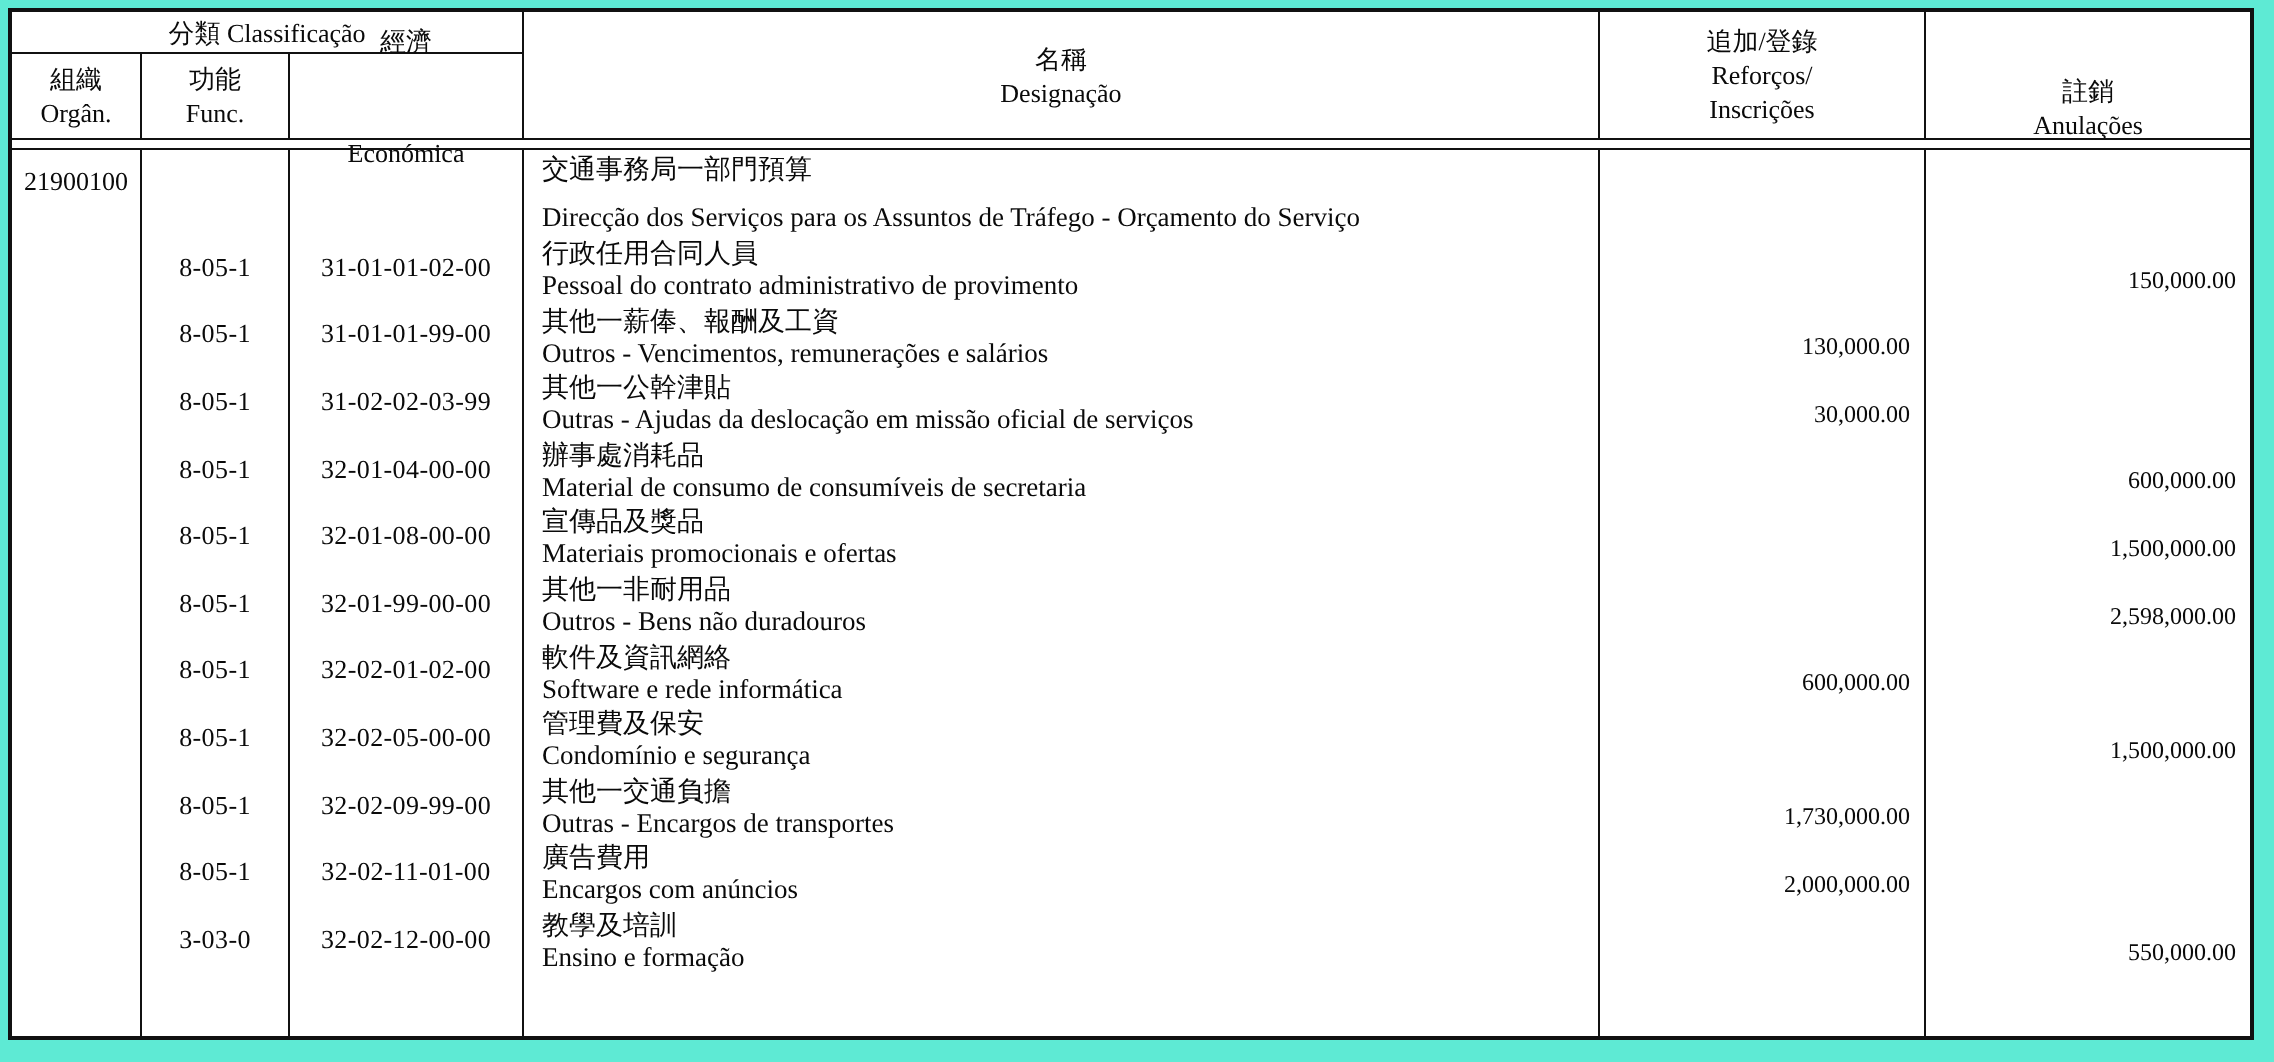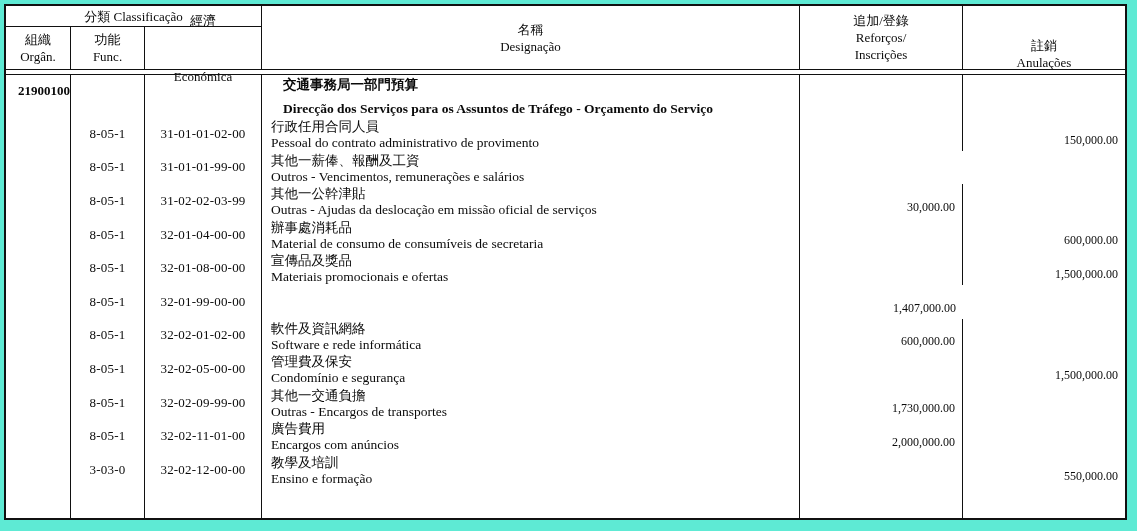--- a/index.html
+++ b/index.html
@@ -104,21 +104,21 @@
   }
   .c-name .zh { font-size: 13.5px; line-height: 17px; }
   .c-name .pt { font-size: 13.5px; line-height: 16px; }
   .c-amt {
     display: flex;
     align-items: flex-end;
     justify-content: flex-end;
     padding: 0 7px 3px 0;
     font-size: 12px;
   }
-  .bold { font-weight: bold; margin-left: 12px; }
+  .bold { font-weight: normal; }
 </style>
 </head>
 <body>
 
 <div class="page">
   <div class="btable">
 
     <div class="thead">
       <div class="hc h-classif">
         <span>分類 Classificação</span>
@@ -179,20 +179,21 @@
   </div>
 
   <div class="trow data-row">
     <div class="cell bcol c-organ"></div>
     <div class="cell bcol c-code">8-05-1</div>
     <div class="cell bcol c-code">31-01-01-99-00</div>
     <div class="cell bcol c-name">
       <div class="zh">其他一薪俸、報酬及工資</div>
       <div class="pt">Outros - Vencimentos, remunerações e salários</div>
     </div>
+    <div class="cell bcol c-amt">130,000.00</div>
     <div class="cell c-amt"></div>
   </div>
 
   <div class="trow data-row">
     <div class="cell bcol c-organ"></div>
     <div class="cell bcol c-code">8-05-1</div>
     <div class="cell bcol c-code">31-02-02-03-99</div>
     <div class="cell bcol c-name">
       <div class="zh">其他一公幹津貼</div>
       <div class="pt">Outras - Ajudas da deslocação em missão oficial de serviços</div>
@@ -222,22 +223,26 @@
       <div class="pt">Materiais promocionais e ofertas</div>
     </div>
     <div class="cell bcol c-amt"></div>
     <div class="cell c-amt">1,500,000.00</div>
   </div>
 
   <div class="trow data-row">
     <div class="cell bcol c-organ"></div>
     <div class="cell bcol c-code">8-05-1</div>
     <div class="cell bcol c-code">32-01-99-00-00</div>
-    <div class="cell bcol c-amt"></div>
-    <div class="cell c-amt">1,407,000.00</div>
+    <div class="cell bcol c-name">
+      <div class="zh">其他一非耐用品</div>
+      <div class="pt">Outros - Bens não duradouros</div>
+    </div>
+    <div class="cell bcol c-amt"></div>
+    <div class="cell c-amt">2,598,000.00</div>
   </div>
 
   <div class="trow data-row">
     <div class="cell bcol c-organ"></div>
     <div class="cell bcol c-code">8-05-1</div>
     <div class="cell bcol c-code">32-02-01-02-00</div>
     <div class="cell bcol c-name">
       <div class="zh">軟件及資訊網絡</div>
       <div class="pt">Software e rede informática</div>
     </div>

